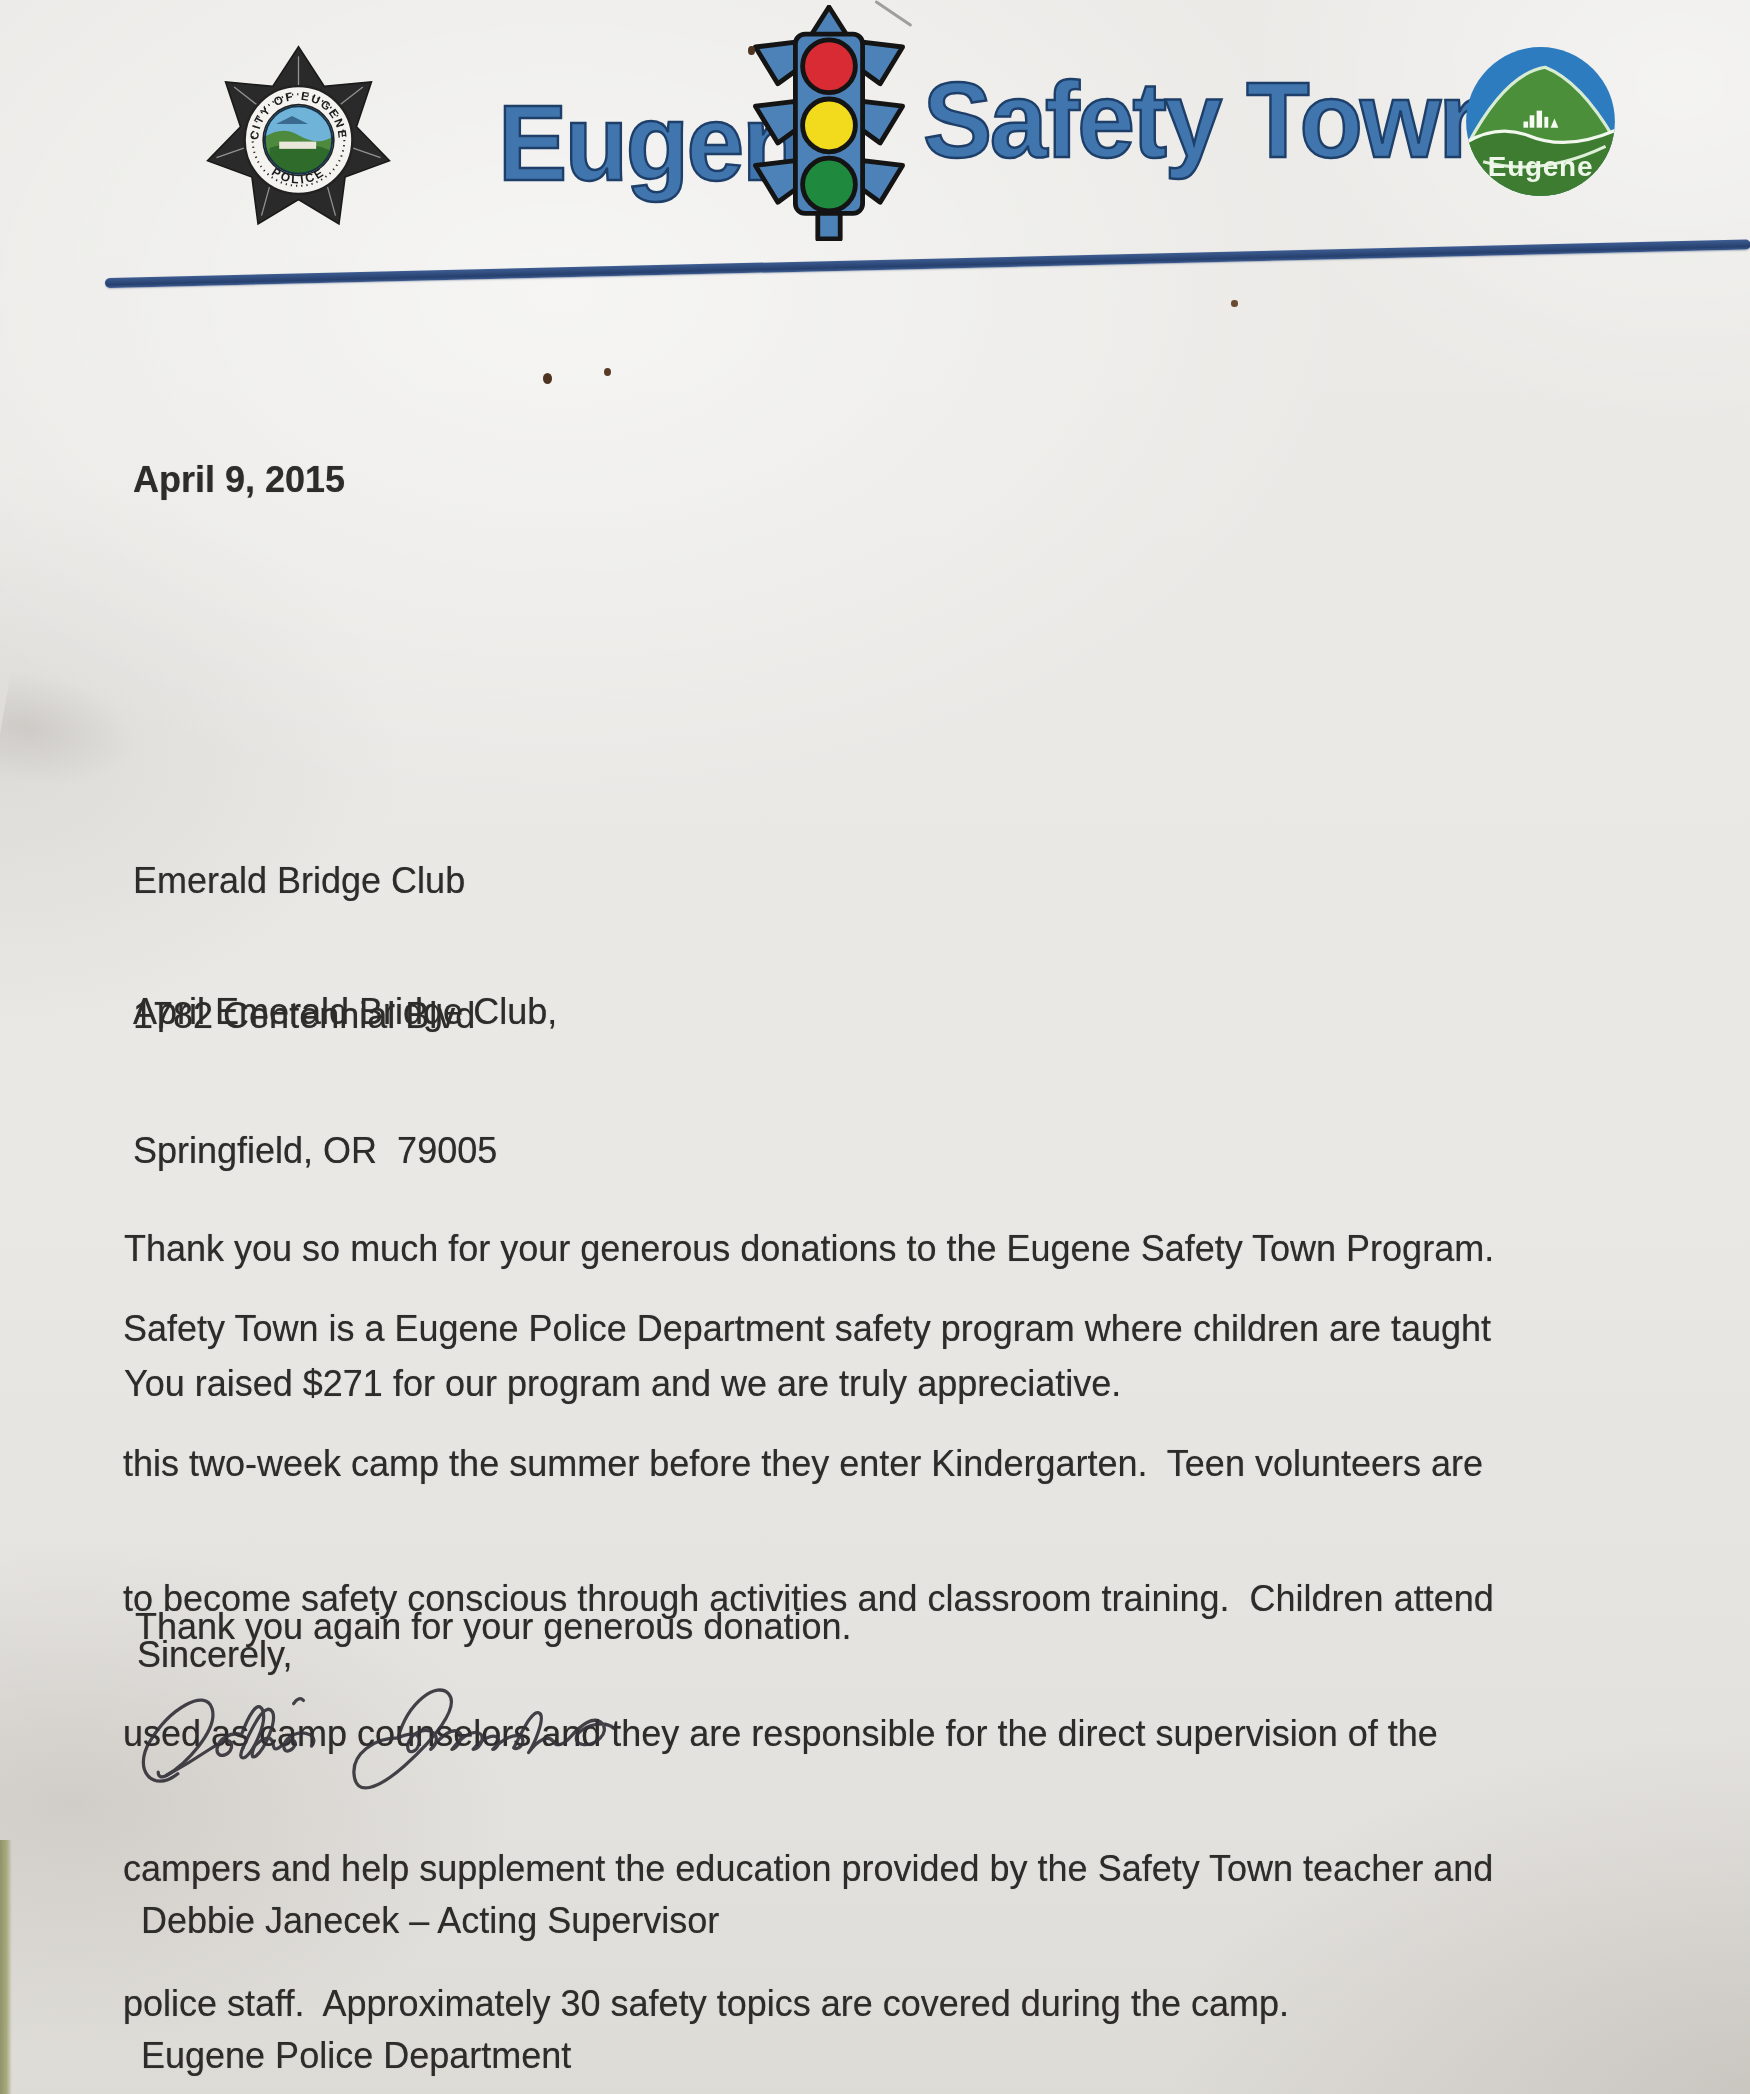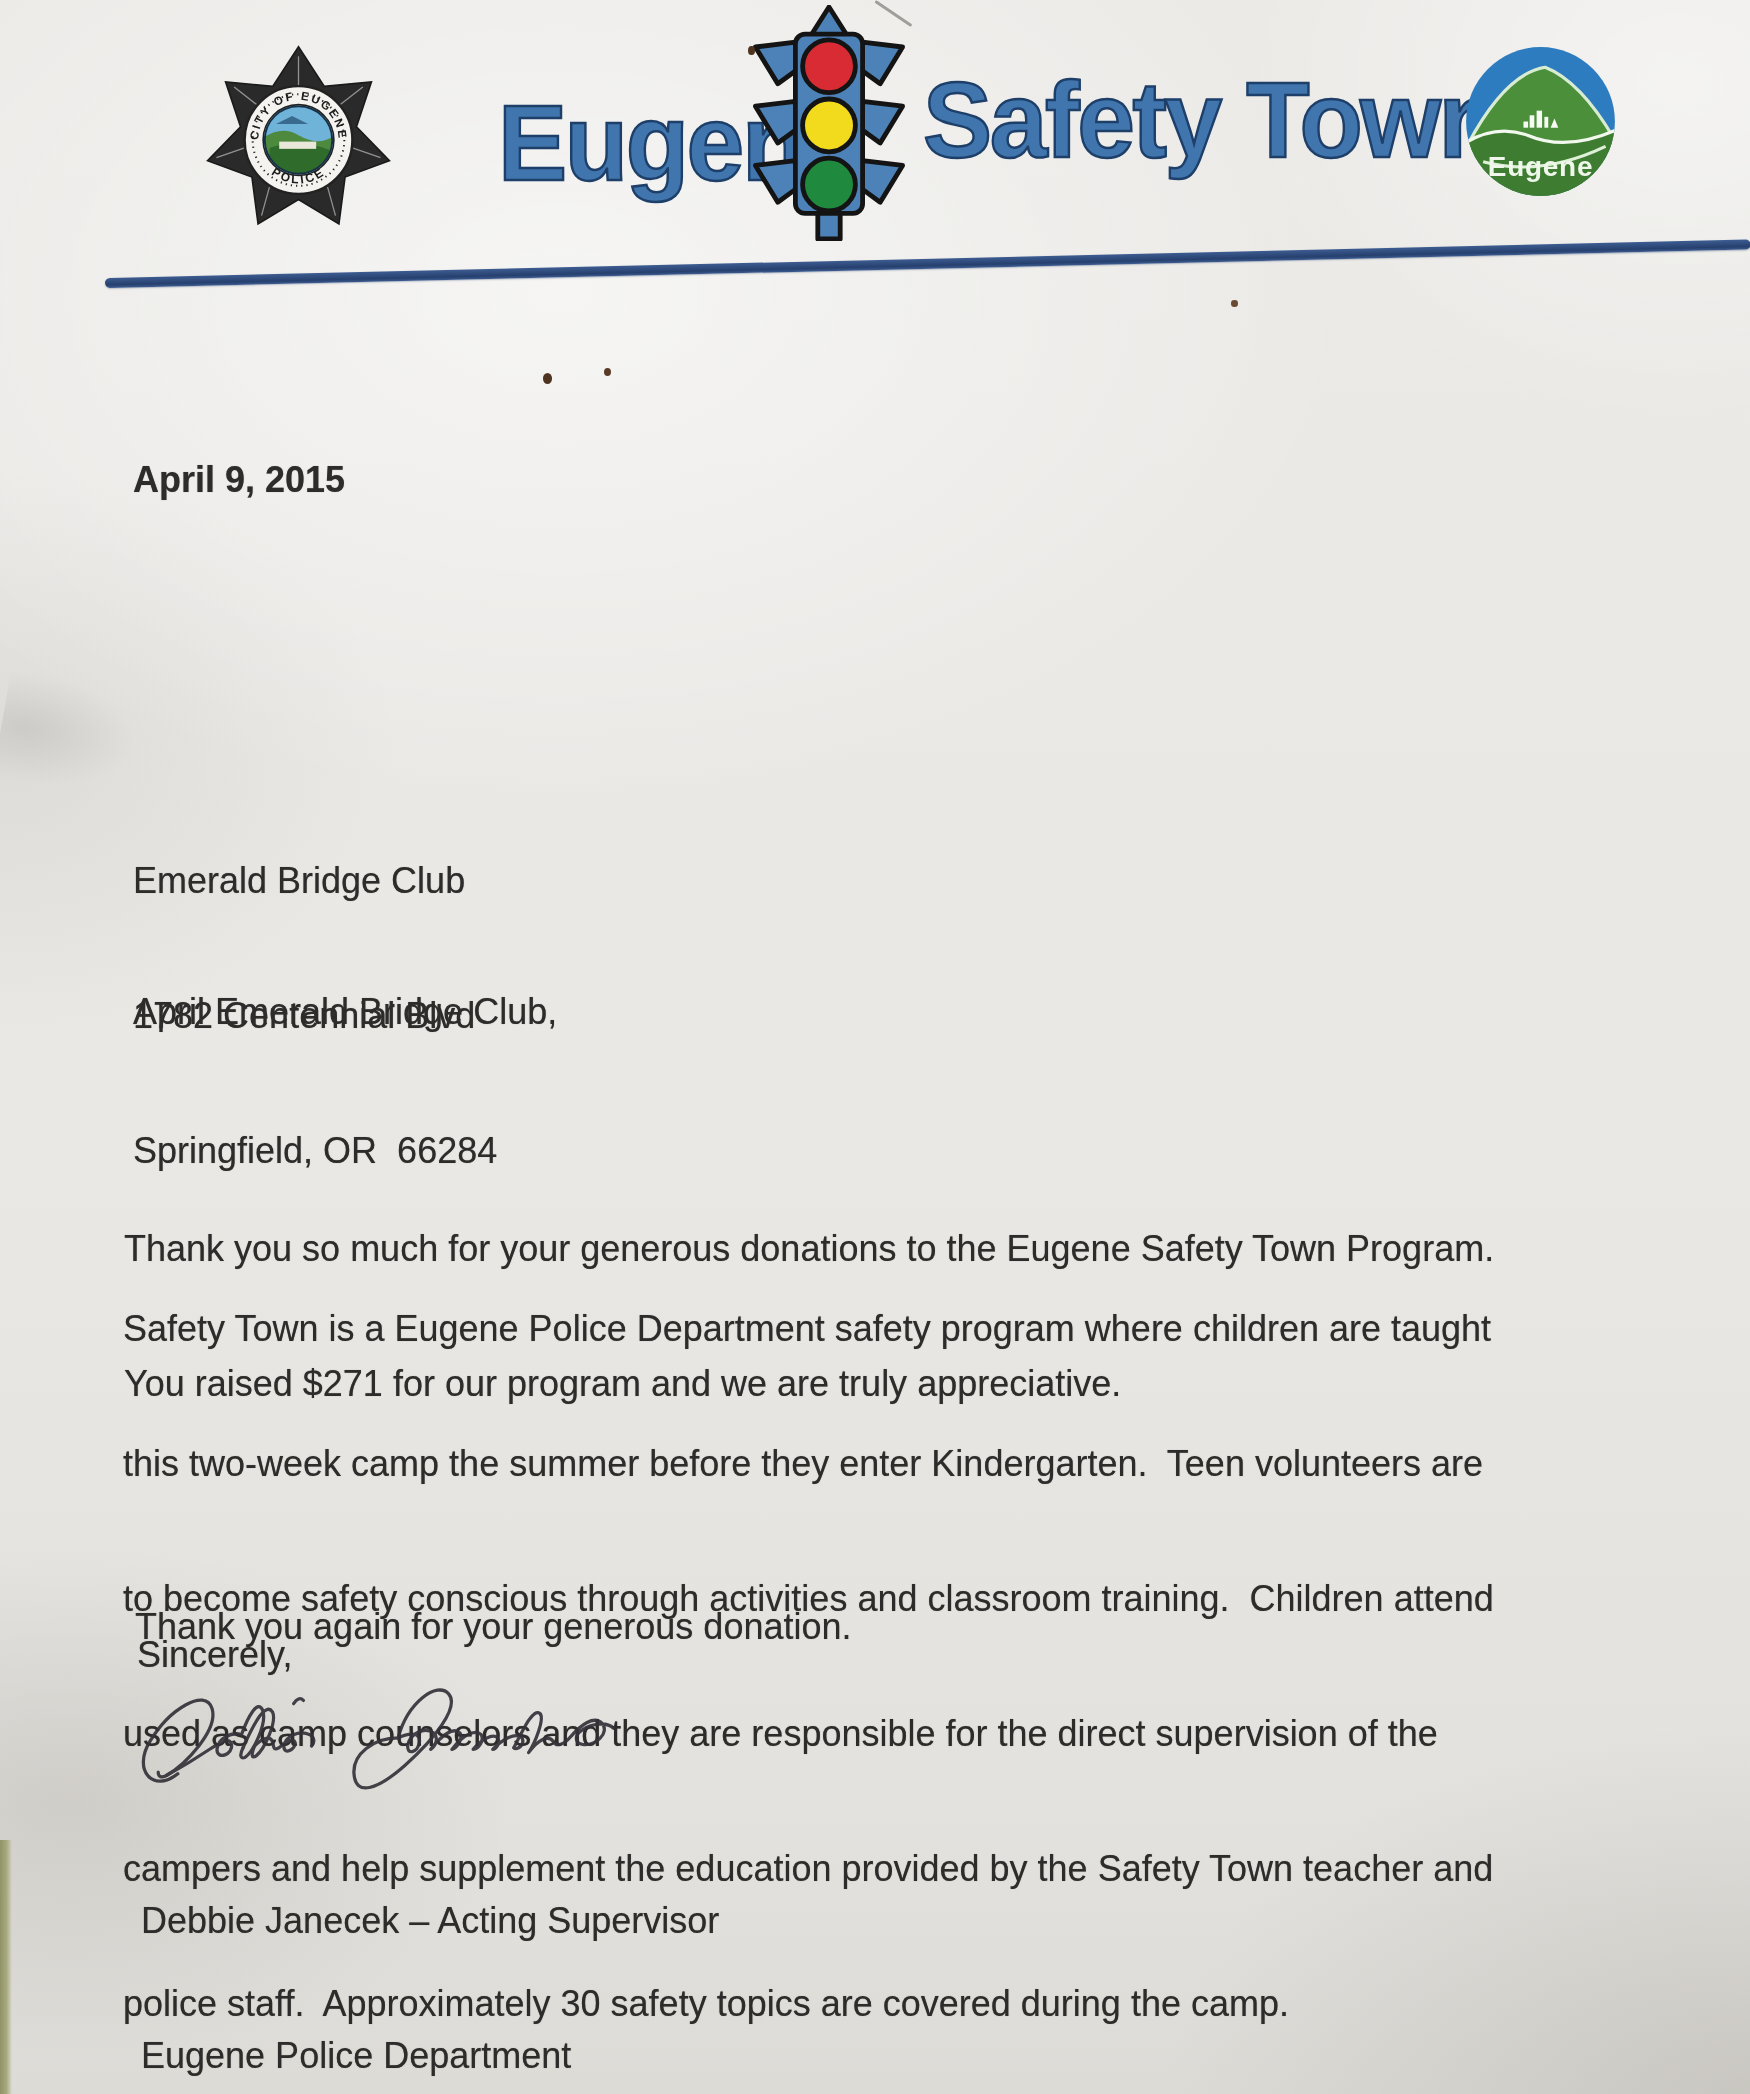--- a/index.html
+++ b/index.html
@@ -138,21 +138,21 @@
   <div class="abs speck" style="left:1231px;top:300px;width:6.5px;height:6.5px;background:#6a4a30;"></div>
   <div class="abs" style="left:876px;top:0px;width:44px;height:2.5px;background:rgba(95,92,88,.55);transform:rotate(34deg);transform-origin:left top;border-radius:1.6px;"></div>
   <div class="abs crease" style="left:0;top:671px;width:245px;height:147px;background:radial-gradient(60% 50% at 10% 50%, rgba(115,110,100,.16), rgba(115,110,100,0) 75%);transform:rotate(10deg);"></div>
   <div class="abs" style="left:0;top:1840px;width:12.3px;height:255px;background:linear-gradient(to right,#8f9367,#a7aa7e 55%,rgba(167,170,126,0));"></div>
 
   <div class="abs txt" style="left:133px;top:457px;font-weight:bold;">April 9, 2015</div>
 
   <div class="abs txt" style="left:133px;top:768px;">
     <div class="line">Emerald Bridge Club</div>
     <div class="line">1782 Centennial Blvd</div>
-    <div class="line">Springfield, OR  66284</div>
+    <div class="line">Springfield, OR  79005</div>
   </div>
 
   <div class="abs txt" style="left:133px;top:989px;">April Emerald Bridge Club,</div>
 
   <div class="abs txt" style="left:124px;top:1136px;">
     <div class="line">Thank you so much for your generous donations to the Eugene Safety Town Program.</div>
     <div class="line">You raised $271 for our program and we are truly appreciative.</div>
   </div>
 
   <div class="abs txt" style="left:123px;top:1216px;">

